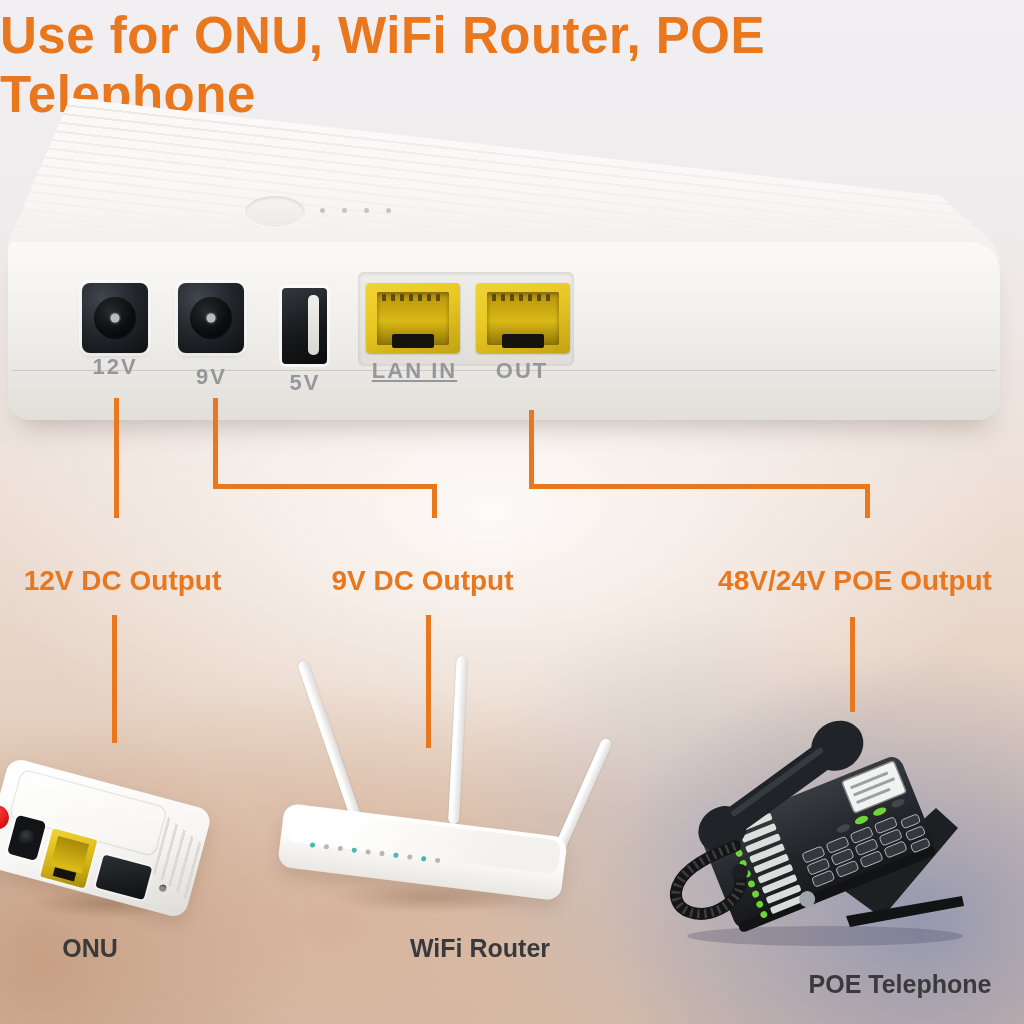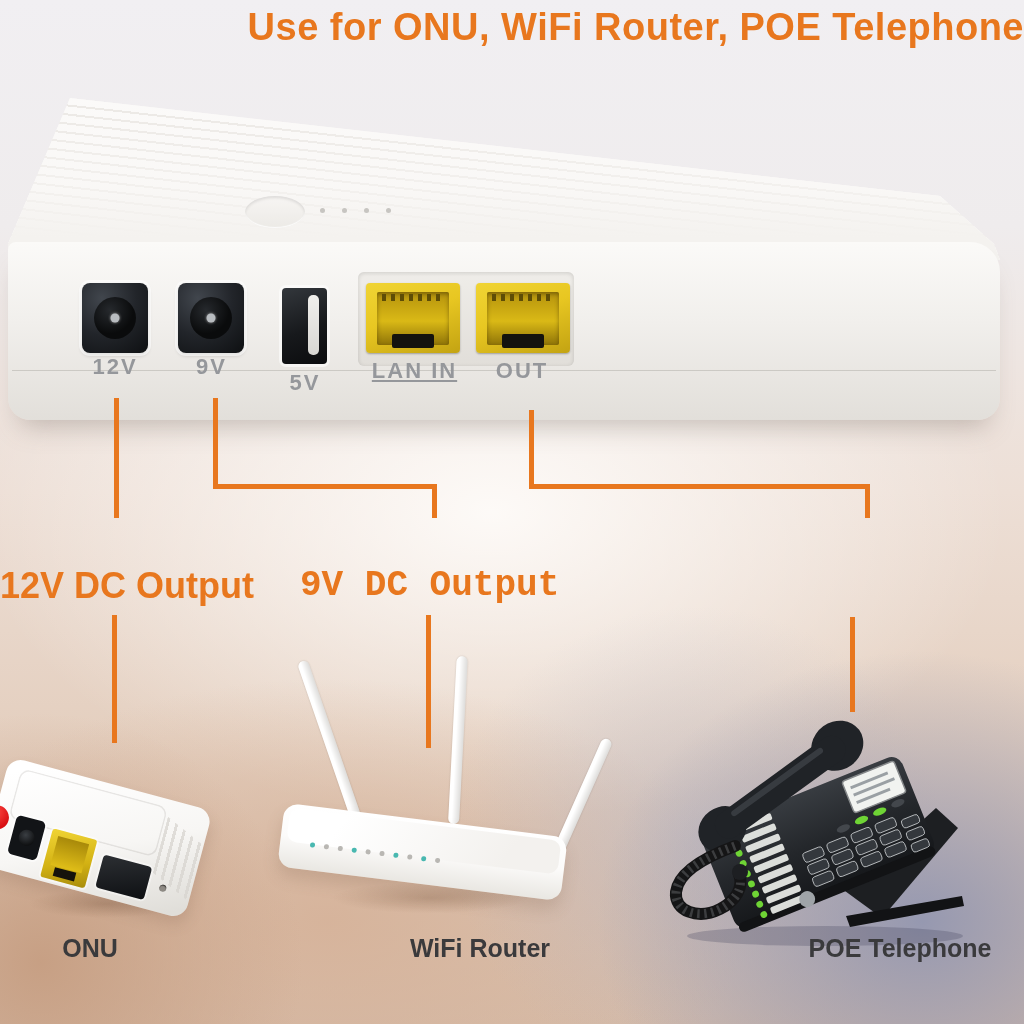--- a/index.html
+++ b/index.html
@@ -8,22 +8,22 @@
     font-family:"Liberation Sans",sans-serif;
     background:
       radial-gradient(48% 40% at 90% 90%, rgba(146,150,176,.95), rgba(146,150,176,0) 66%),
       radial-gradient(40% 38% at 68% 82%, rgba(176,180,200,.45), rgba(176,180,200,0) 60%),
       radial-gradient(40% 38% at 4% 94%, rgba(198,158,130,.95), rgba(198,158,130,0) 64%),
       radial-gradient(62% 36% at 32% 90%, rgba(213,176,150,.8), rgba(213,176,150,0) 66%),
       radial-gradient(70% 42% at 48% 50%, rgba(255,253,251,.9), rgba(255,253,251,0) 72%),
       linear-gradient(180deg,#f1eff2 0%,#efeced 22%,#eddfd6 48%,#e4cfbf 72%,#d6bca9 100%);
   }
   
-  .title{position:absolute;left:0;top:6px;width:1024px;text-align:right;
-    font-size:38px;font-weight:bold;letter-spacing:.5px;color:var(--accent-orange,#E8771E);}
+  .title{position:absolute;left:0;top:6px;width:1024px;text-align:left;
+    font-size:51px;font-weight:bold;letter-spacing:.5px;color:var(--accent-orange,#E8771E);}
   
   .ups{position:absolute;left:8px;top:96px;width:992px;height:336px;}
   .ups-top{position:absolute;left:0;top:0;width:992px;height:164px;
     clip-path:polygon(62px 2px,932px 100px,986px 148px,992px 164px,0px 160px,0px 148px);
     background:#f6f4f2;overflow:hidden;}
   .ups-top .ridges{position:absolute;left:-40px;top:-46px;width:1180px;height:300px;
     transform:rotate(6.4deg);transform-origin:0 0;
     background:repeating-linear-gradient(180deg,#fcfbfa 0 7px,#e9e6e2 7px 9px);}
   .ups-top::after{content:"";position:absolute;inset:0;
     background:linear-gradient(180deg,rgba(246,244,242,.15) 0%,rgba(248,246,244,.65) 55%,#f4f2ef 86%);}
@@ -62,21 +62,21 @@
     box-shadow:inset 0 2px 4px rgba(60,45,0,.5);}
   .rj45 .pins{position:absolute;left:16px;right:16px;top:11px;height:7px;
     background:repeating-linear-gradient(90deg,#5e4d06 0 4px,transparent 4px 9px);}
   .rj45 .slot{position:absolute;left:50%;bottom:5px;width:42px;height:14px;transform:translateX(-50%);
     background:#14130e;border-radius:2px;}
   .plabel{position:absolute;color:var(--port-label-gray,#95979B);font-weight:bold;
     font-size:22px;letter-spacing:2px;text-align:center;}
   
   .cline{position:absolute;background:var(--accent-orange,#E8771E);}
   .co-label{position:absolute;top:565px;color:var(--accent-orange,#E8771E);
-    font-weight:bold;font-size:36px;text-align:center;white-space:nowrap;}
+    font-weight:bold;font-size:28px;text-align:center;white-space:nowrap;}
   .dev-label{position:absolute;top:934px;color:var(--device-label-dark,#3A3A3C);
     font-weight:bold;font-size:25px;text-align:center;white-space:nowrap;}
   
   .onu{position:absolute;left:-14px;top:756px;width:260px;height:170px;}
   .onu-shadow{position:absolute;left:10px;top:128px;width:220px;height:40px;border-radius:50%;
     background:radial-gradient(50% 50% at 50% 50%,rgba(130,95,70,.35),rgba(130,95,70,0) 70%);}
   .onu-body{position:absolute;left:6px;top:26px;width:210px;height:112px;border-radius:15px;
     transform:rotate(15deg);
     background:linear-gradient(155deg,#ffffff 8%,#f7f6f4 55%,#e0ded9 95%);
     box-shadow:3px 8px 14px rgba(120,90,70,.18);}
@@ -170,36 +170,37 @@
         <div class="pins"></div>
         <div class="slot"></div>
     </div>
     <div class="rj45" style="left:468px;">
       <div class="inner"></div>
         <div class="pins"></div>
         <div class="slot"></div>
     </div>
 
     <div class="plabel" style="left:74px;width:66px;top:258px;">12V</div>
-    <div class="plabel" style="left:170px;width:67px;top:258px;">9V</div>
+    <div class="plabel" style="left:170px;width:67px;top:268px;">9V</div>
     <div class="plabel" style="left:264px;width:66px;top:274px;text-align:center;">5V</div>
     <div class="plabel" style="left:344px;width:125px;top:262px;text-decoration:underline;">LAN IN</div>
     <div class="plabel" style="left:466px;width:96px;top:262px;">OUT</div>
   </div>
 
   <div class="cline" style="left:114px;top:398px;width:5px;height:120px;"></div>
   <div class="cline" style="left:213px;top:398px;width:5px;height:91px;"></div>
   <div class="cline" style="left:213px;top:484px;width:224px;height:5px;"></div>
   <div class="cline" style="left:432px;top:484px;width:5px;height:34px;"></div>
   <div class="cline" style="left:529px;top:410px;width:5px;height:79px;"></div>
   <div class="cline" style="left:529px;top:484px;width:341px;height:5px;"></div>
   <div class="cline" style="left:865px;top:484px;width:5px;height:34px;"></div>
 
   <div class="co-label" style="left:0px;width:245px;">12V DC Output</div>
-  <div class="co-label" style="left:300px;width:245px;font-family:Liberation Mono, monospace;">9V DC Output</div>
+  <div class="co-label" style="left:300px;width:245px;">9V DC Output</div>
+  <div class="co-label" style="left:700px;width:310px;">48V/24V POE Output</div>
 
   <div class="cline" style="left:112px;top:615px;width:5px;height:128px;"></div>
   <div class="cline" style="left:426px;top:615px;width:5px;height:133px;"></div>
   <div class="cline" style="left:850px;top:617px;width:5px;height:95px;"></div>
 
   <div class="onu">
     <div class="onu-shadow"></div>
     <div class="onu-body">
       <div class="onu-red"></div>
       <div class="onu-jack"></div>
@@ -308,15 +309,15 @@
       <g>
         <path class="cord" d="M95,150 C60,163 38,178 36,196 C34,215 58,224 80,213 C96,205 104,191 99,178"></path>
         <path class="cord-tex" d="M95,150 C60,163 38,178 36,196 C34,215 58,224 80,213 C96,205 104,191 99,178"></path>
         <circle class="ph-dark" cx="100" cy="176" r="8"></circle>
       </g>
     </svg>
   </div>
 
   <div class="dev-label" style="left:380px;width:200px;">WiFi Router</div>
   <div class="dev-label" style="left:10px;width:160px;">ONU</div>
-  <div class="dev-label" style="left:790px;width:220px;">POE Telephone</div>
+  <div class="dev-label" style="left:790px;width:220px;margin-top:36px;">POE Telephone</div>
 
 </div>
 
 </body></html>

